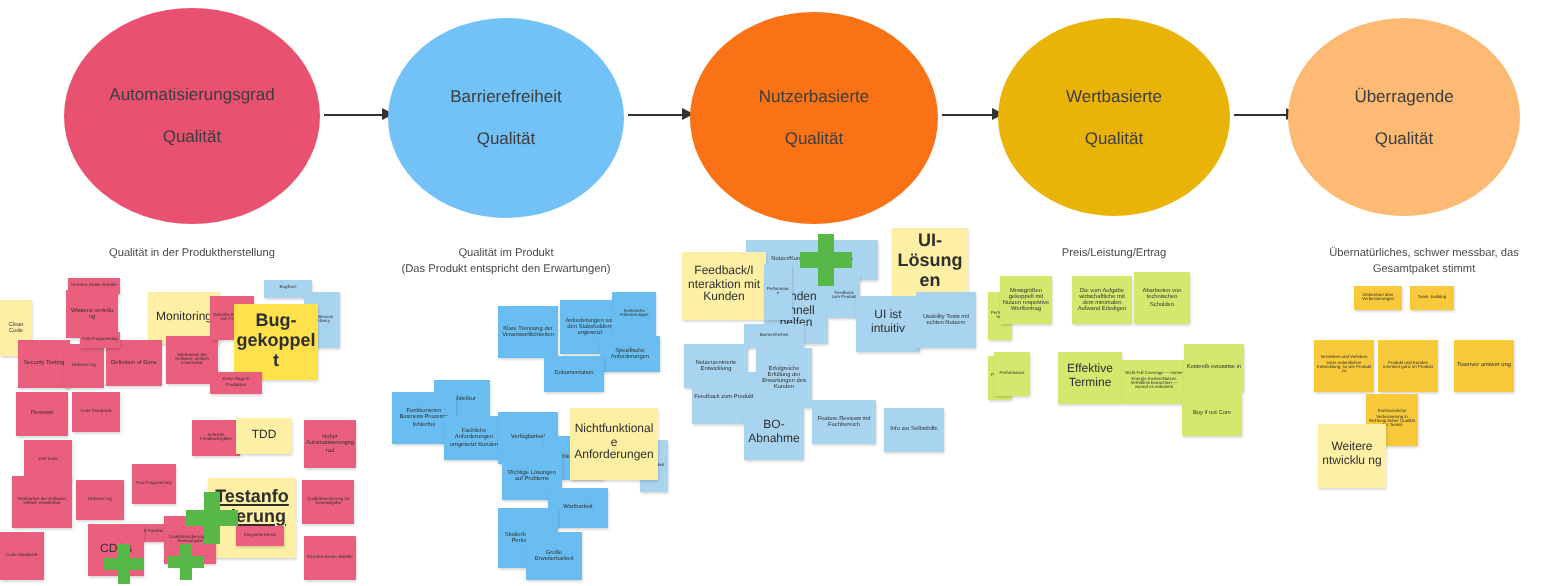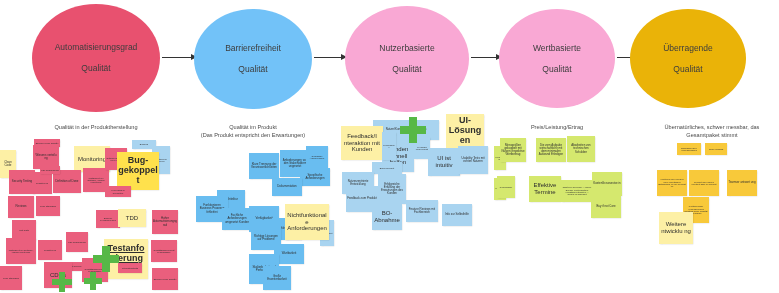--- a/index.html
+++ b/index.html
@@ -67,31 +67,31 @@
   <div class="circle" style="left:32px;top:4px;width:128px;height:108px;background:#e8516f;">
     <span><span>Automatisierungsgrad</span><br><span>Qualität</span></span>
   </div>
   <div class="arrow" style="left:162px;top:57px;width:34px;"></div>
 
   <div class="circle" style="left:194px;top:9px;width:118px;height:100px;background:#72c2f8;">
     <span><span>Barrierefreiheit</span><br><span>Qualität</span></span>
   </div>
   <div class="arrow" style="left:314px;top:57px;width:32px;"></div>
 
-  <div class="circle" style="left:345px;top:6px;width:124px;height:106px;background:#f9a8d4;">
+  <div class="circle" style="left:345px;top:6px;width:124px;height:106px;background:#f97316;">
     <span><span>Nutzerbasierte</span><br><span>Qualität</span></span>
   </div>
   <div class="arrow" style="left:471px;top:57px;width:30px;"></div>
 
-  <div class="circle" style="left:499px;top:9px;width:116px;height:99px;background:#f9a8d4;">
+  <div class="circle" style="left:499px;top:9px;width:116px;height:99px;background:#eab308;">
     <span><span>Wertbasierte</span><br><span>Qualität</span></span>
   </div>
   <div class="arrow" style="left:617px;top:57px;width:31px;"></div>
 
-  <div class="circle" style="left:630px;top:9px;width:116px;height:99px;background:#eab308;">
+  <div class="circle" style="left:644px;top:9px;width:116px;height:99px;background:#fdba74;">
     <span><span>Überragende</span><br><span>Qualität</span></span>
   </div>
 
   <div class="caption" style="left:16px;top:123px;width:160px;">
     <div>Qualität in der Produktherstellung</div>
   </div>
   <div class="caption" style="left:183px;top:123px;width:140px;">
     <div>Qualität im Produkt</div>
     <div>(Das Produkt entspricht den Erwartungen)</div>
   </div>

